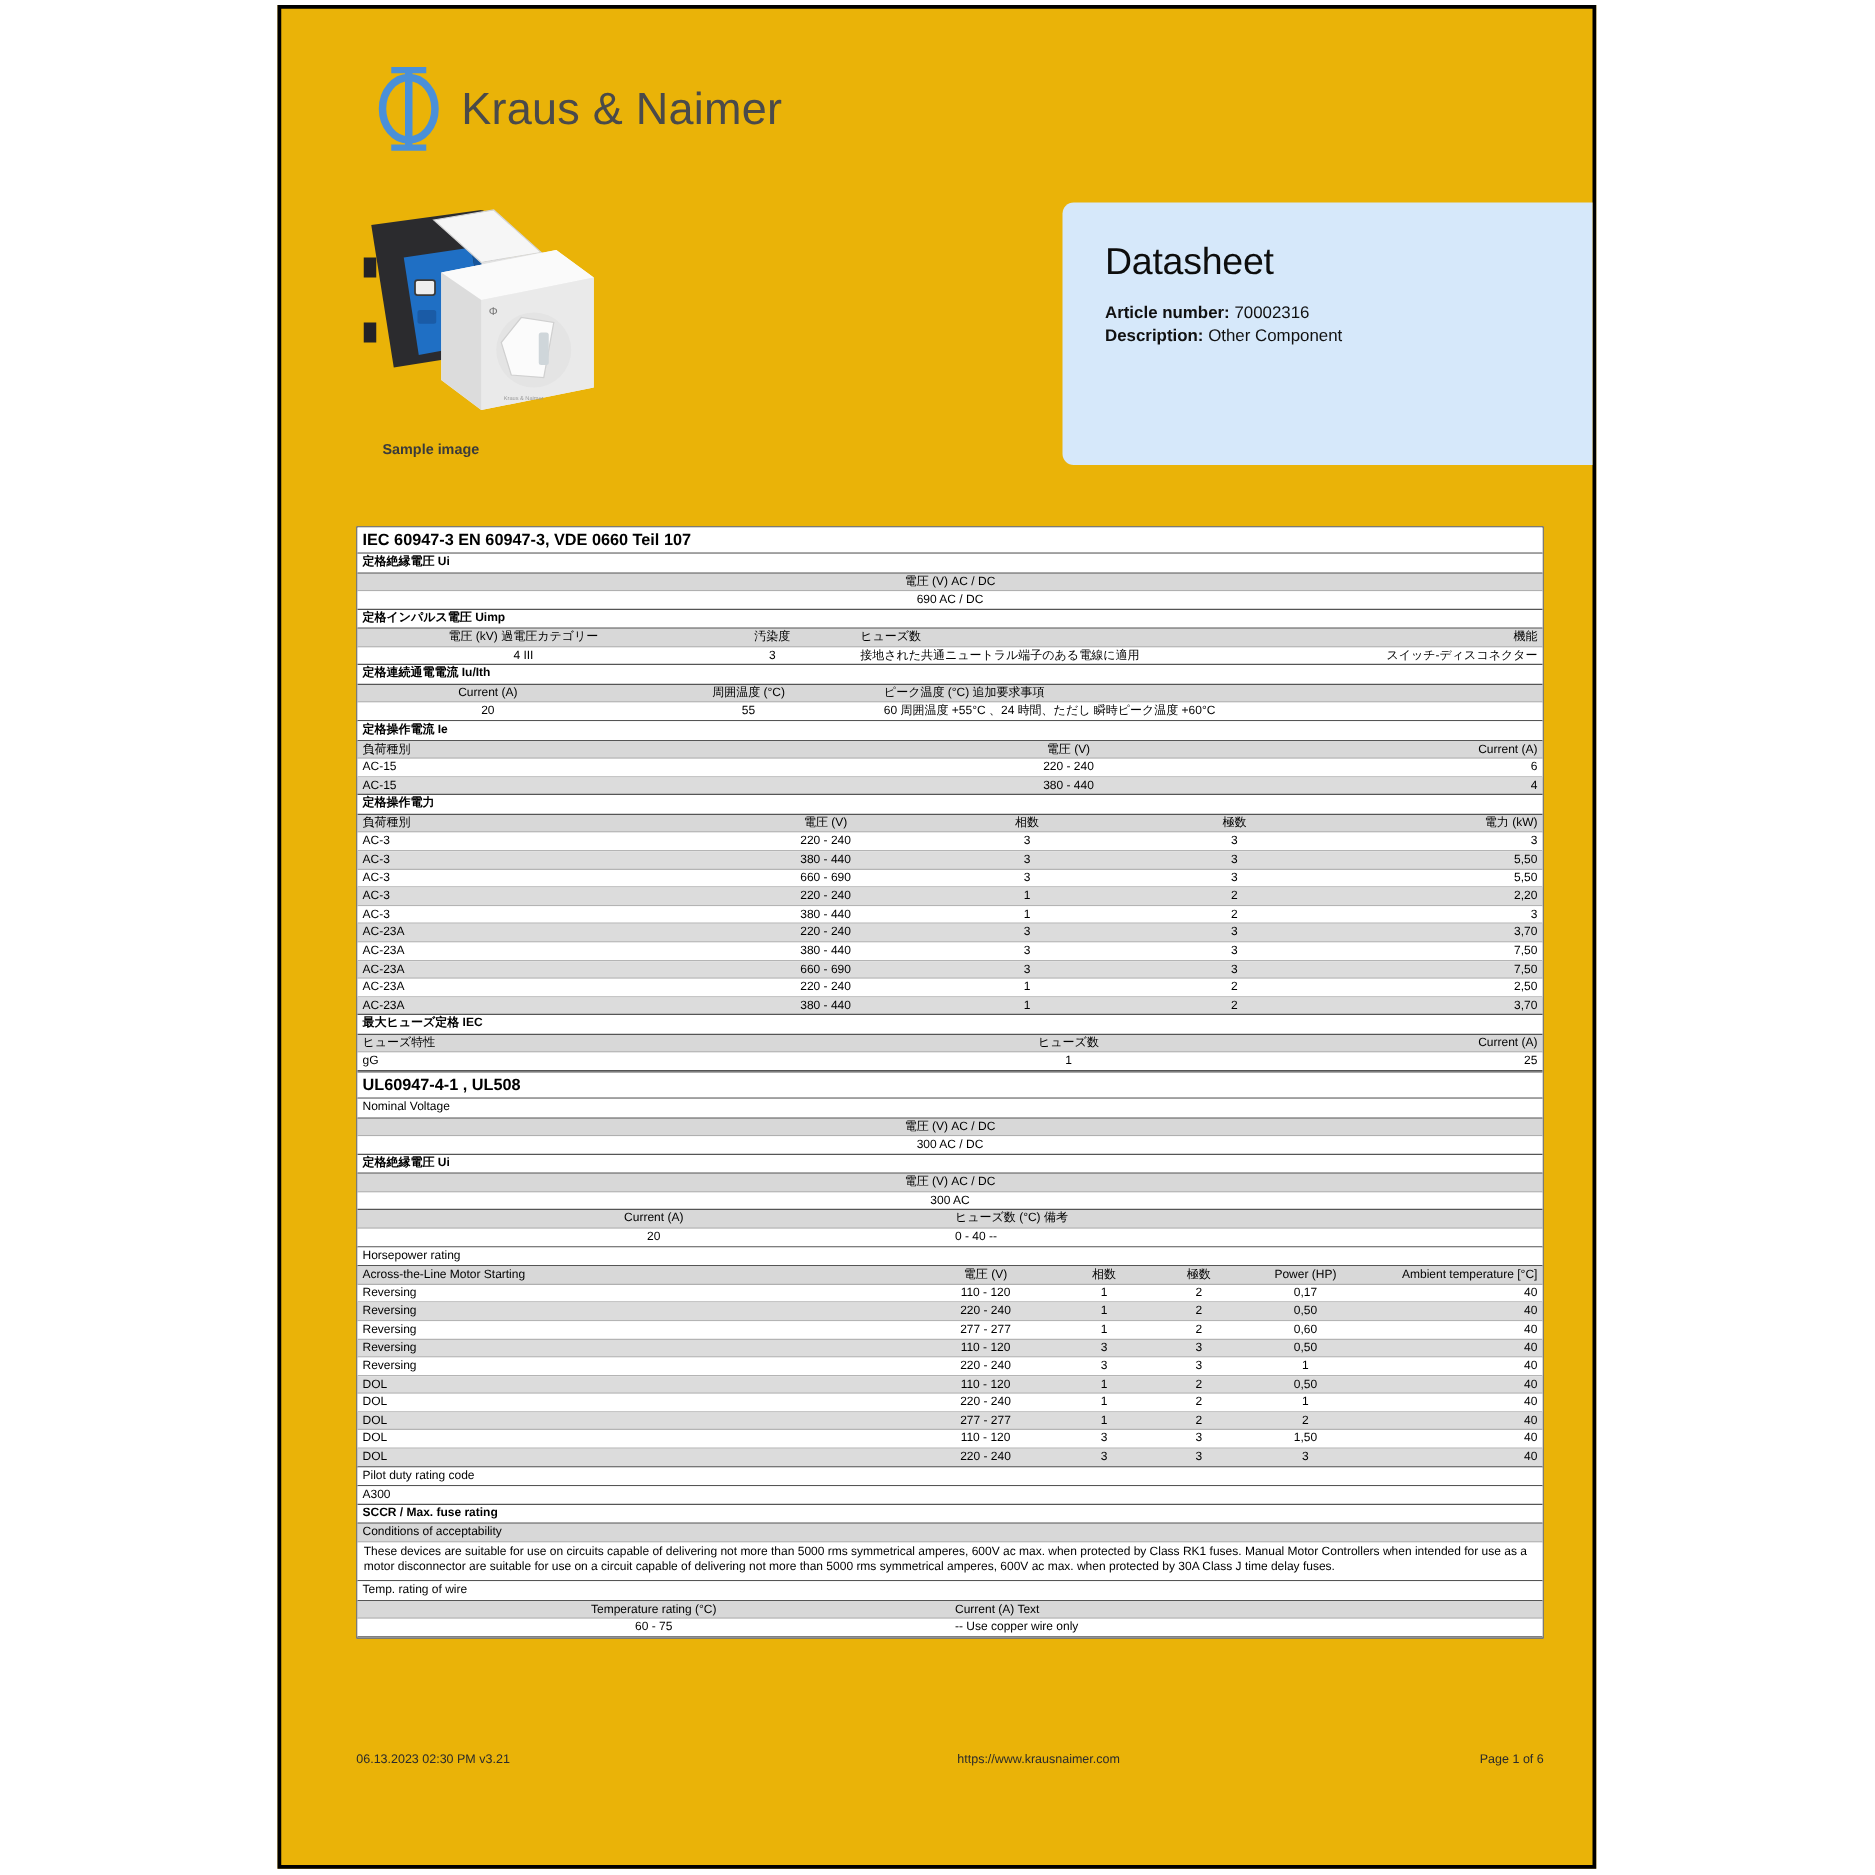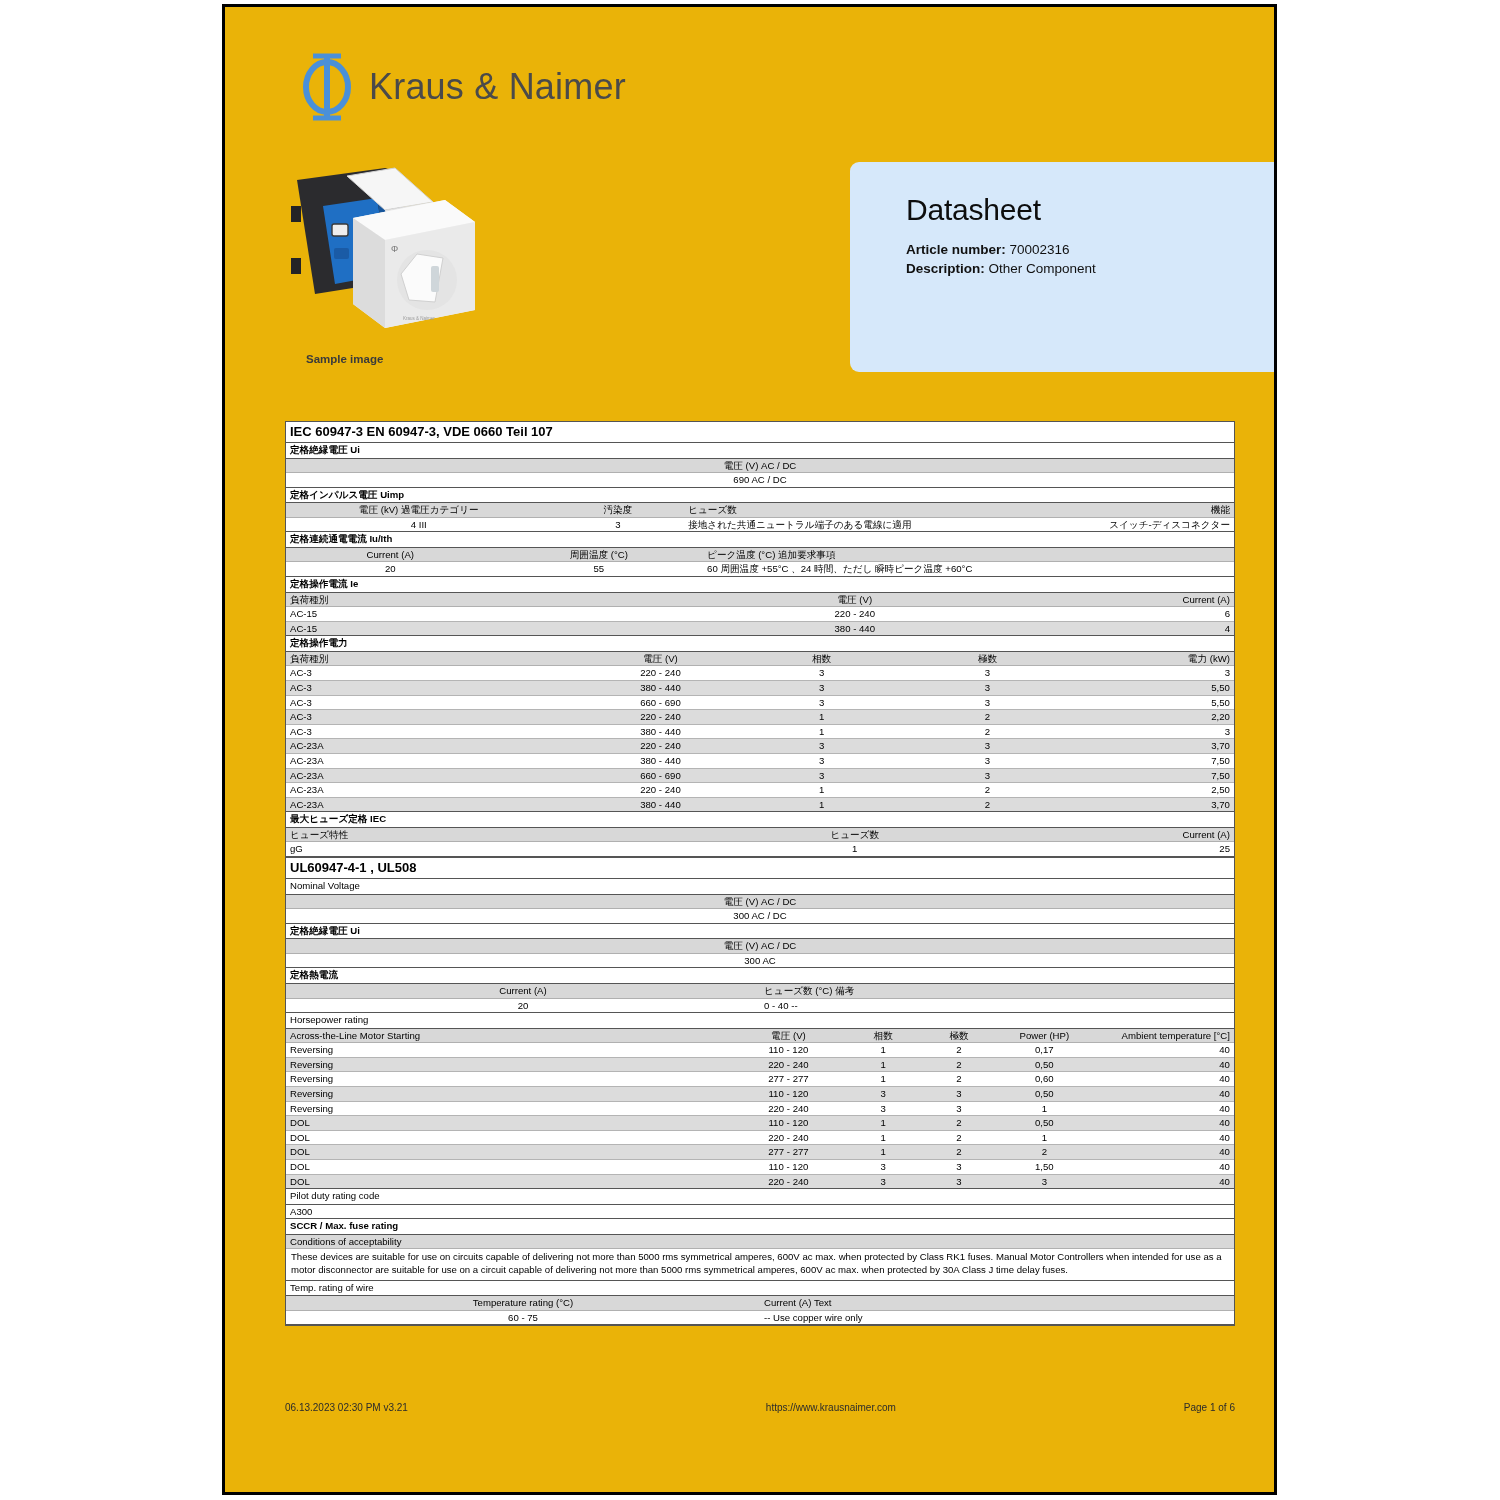--- a/index.html
+++ b/index.html
@@ -70,21 +70,21 @@
   
   #datasheet-card {
     position: absolute;
     left: 625px;
     top: 155px;
     width: 442px;
     height: 210px;
     background: #d6e8fa;
     border-radius: 9px;
     box-sizing: border-box;
-    padding: 32px 56px;
+    padding: 32px 34px;
   }
   #datasheet-title {
     font-size: 30px;
     font-weight: 400;
     color: #0d0d0d;
     letter-spacing: -0.2px;
     margin: 0 0 14px 0;
     line-height: 1.05;
   }
   .card-line {
@@ -382,21 +382,20 @@
         <div class="row data-odd rule-bottom">
           <div class="cell c" style="width: 100%;">300  AC / DC</div>
         </div>
         <div class="row group-title">定格絶縁電圧 Ui</div>
         <div class="row head">
           <div class="cell c" style="width: 100%;">電圧 (V)  AC / DC</div>
         </div>
         <div class="row data-odd rule-bottom">
           <div class="cell c" style="width: 100%;">300  AC</div>
         </div>
-        <div class="row group-title">定格熱電流</div>
         <div class="row head">
           <div class="cell c" style="width: 50%;">Current (A)</div>
           <div class="cell l" style="width: 50%;">ヒューズ数 (°C)  備考</div>
         </div>
         <div class="row data-odd rule-bottom">
           <div class="cell c" style="width: 50%;">20</div>
           <div class="cell l" style="width: 50%;">0 - 40  --</div>
         </div>
         <div class="row group-title" style="font-weight: 400;">Horsepower rating</div>
         <div class="row head">

